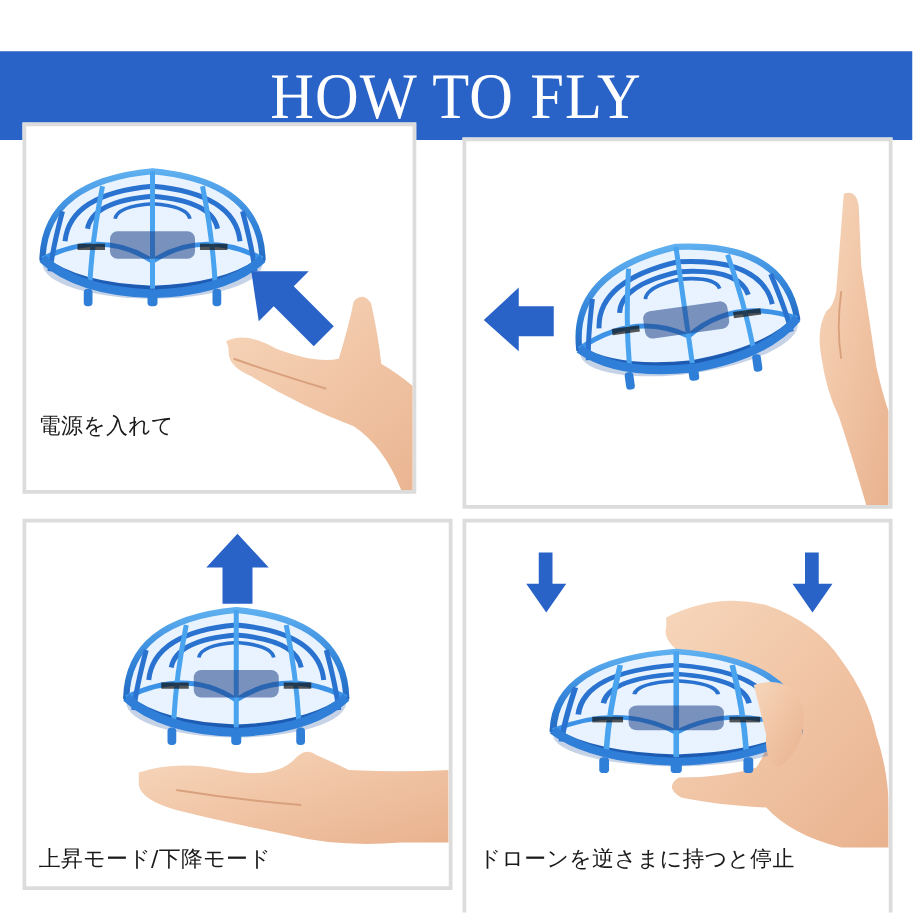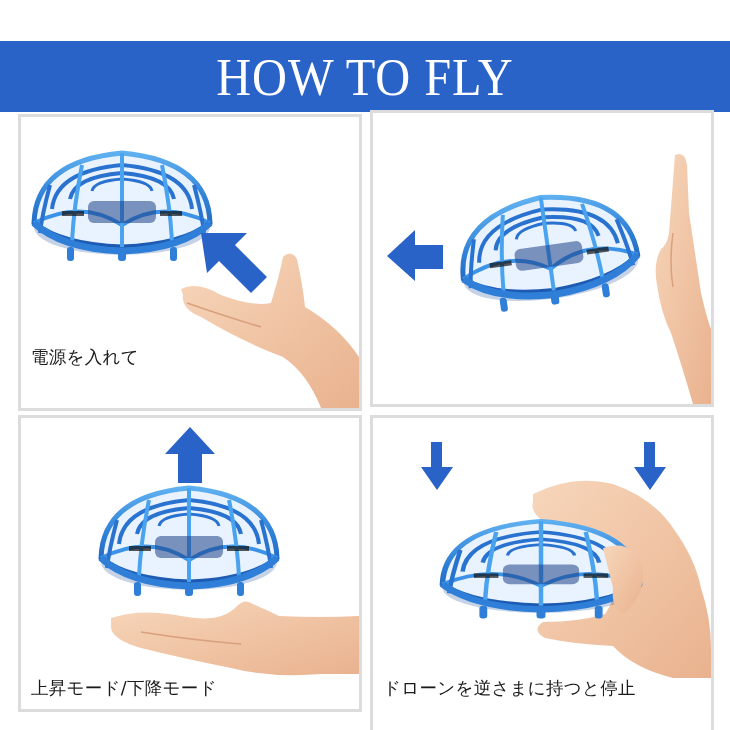--- a/index.html
+++ b/index.html
@@ -17,21 +17,21 @@
       font-size: 52px; letter-spacing: 1px; line-height: 1;
       transform: scaleX(0.93);
       padding-top: 3px;
     }
 
     .panel {
       position: absolute; background: #ffffff;
       border: 3px solid #dcdcdc;
       overflow: hidden;
     }
-    .p1 { left: 18px;  top: 114px; width: 344px; height: 297px; }
+    .p1 { left: 18px;  top: 98px; width: 315px; height: 297px; }
     .p2 { left: 370px; top: 110px; width: 344px; height: 297px; }
     .p3 { left: 18px;  top: 415px; width: 344px; height: 297px; padding-left: 28px; }
     .p4 { left: 370px; top: 415px; width: 344px; height: 378px; }
 
     .art { position: absolute; left: 0; top: 0; width: 338px; height: 291px; }
 
     .caption {
       position: absolute; color: #1a1a1a;
       font-family: "DejaVu Sans", sans-serif;
       font-size: 17.5px; line-height: 27px; letter-spacing: 0.3px;

